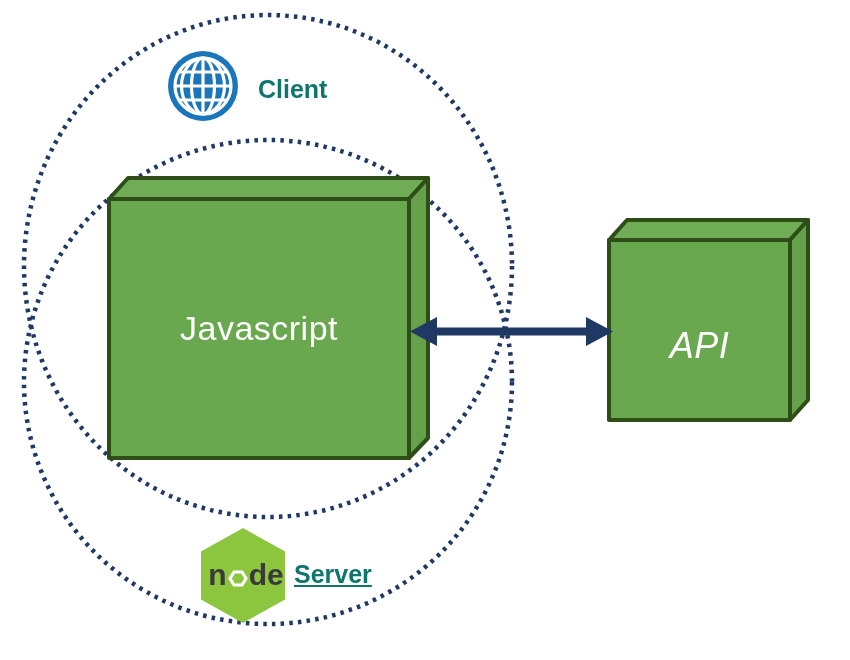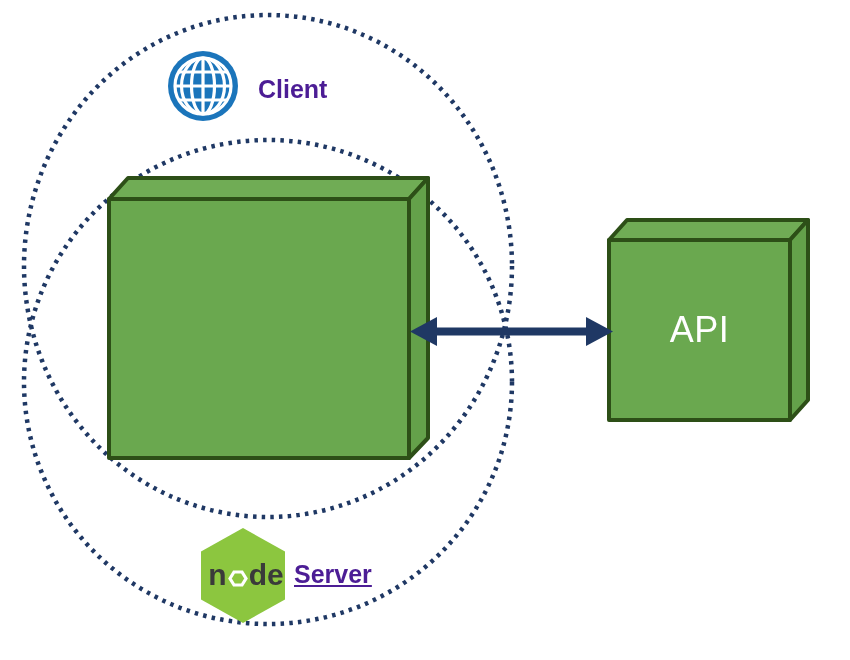--- a/index.html
+++ b/index.html
@@ -19,21 +19,21 @@
     color: #ffffff;
     font-size: 34px;
     font-weight: 400;
     letter-spacing: 0.5px;
     user-select: none;
   }
   #api-label-box .cube-label { font-size: 36px; }
 
   .zone-label {
     position: absolute;
-    color: #4c1d95;
+    color: #0f766e;
     font-size: 25px;
     font-weight: bold;
     line-height: 1;
     user-select: none;
   }
 
   #node-wordmark {
     position: absolute;
     left: 202px;
     top: 556px;
@@ -88,22 +88,25 @@
         <ellipse cx="203" cy="86" rx="21.5" ry="28"></ellipse>
         <line x1="175" y1="86" x2="231" y2="86"></line>
         <line x1="178.8" y1="72" x2="227.2" y2="72"></line>
         <line x1="178.8" y1="100" x2="227.2" y2="100"></line>
       </g>
     </g>
 
     <polygon points="243,528 285,551.5 285,599.5 243,623 201,599.5 201,551.5" fill="#8cc63f"></polygon>
   </svg>
 
+  <div id="js-label-box" class="overlay" style="left:109px; top:199px; width:300px; height:259px;">
+    <span class="cube-label">Javascript</span>
+  </div>
 
-  <div id="api-label-box" class="overlay" style="left:609px; top:240px; width:181px; height:180px;">
+  <div id="api-label-box" class="overlay" style="left:609px; top:256px; width:181px; height:180px;font-style:italic;">
     <span class="cube-label">API</span>
   </div>
 
   <div class="zone-label" style="left:258px; top:77px;">Client</div>
 
   <div class="zone-label" style="left:294px; top:562px;text-decoration:underline;">Server</div>
 
   <div id="node-wordmark">
     <span>n</span>
     <svg width="20" height="17" viewBox="0 0 20 17">

